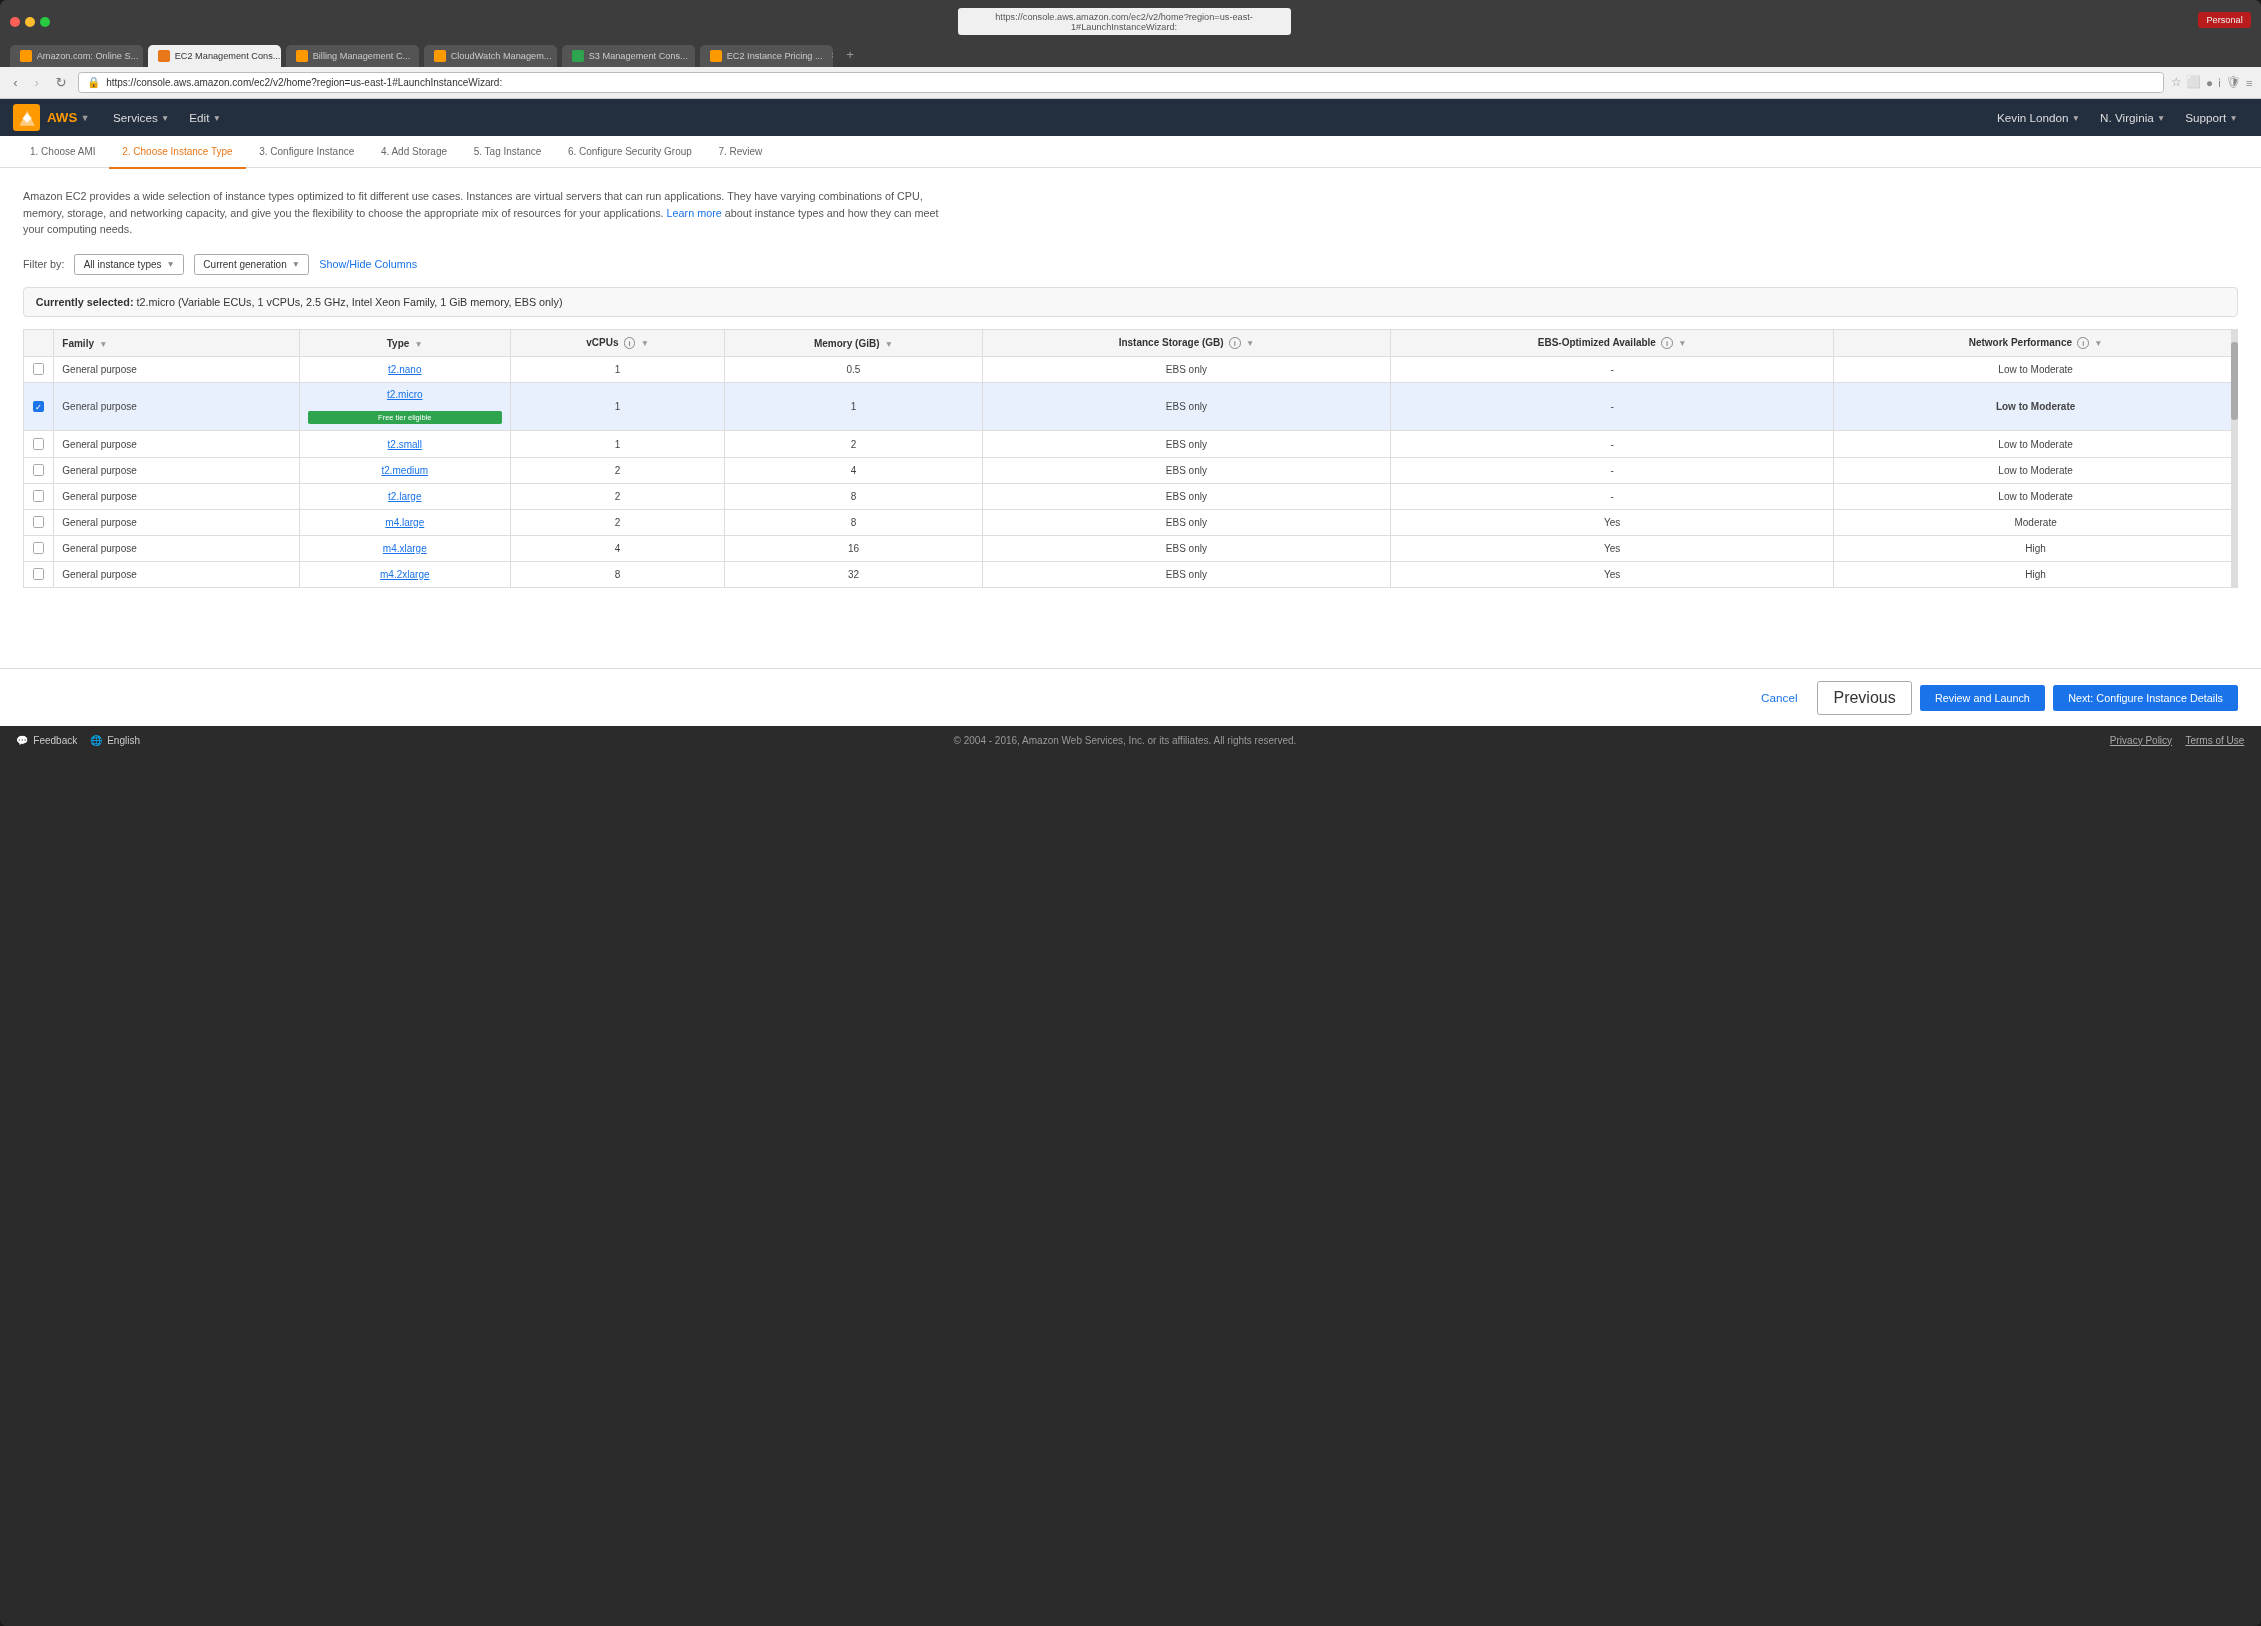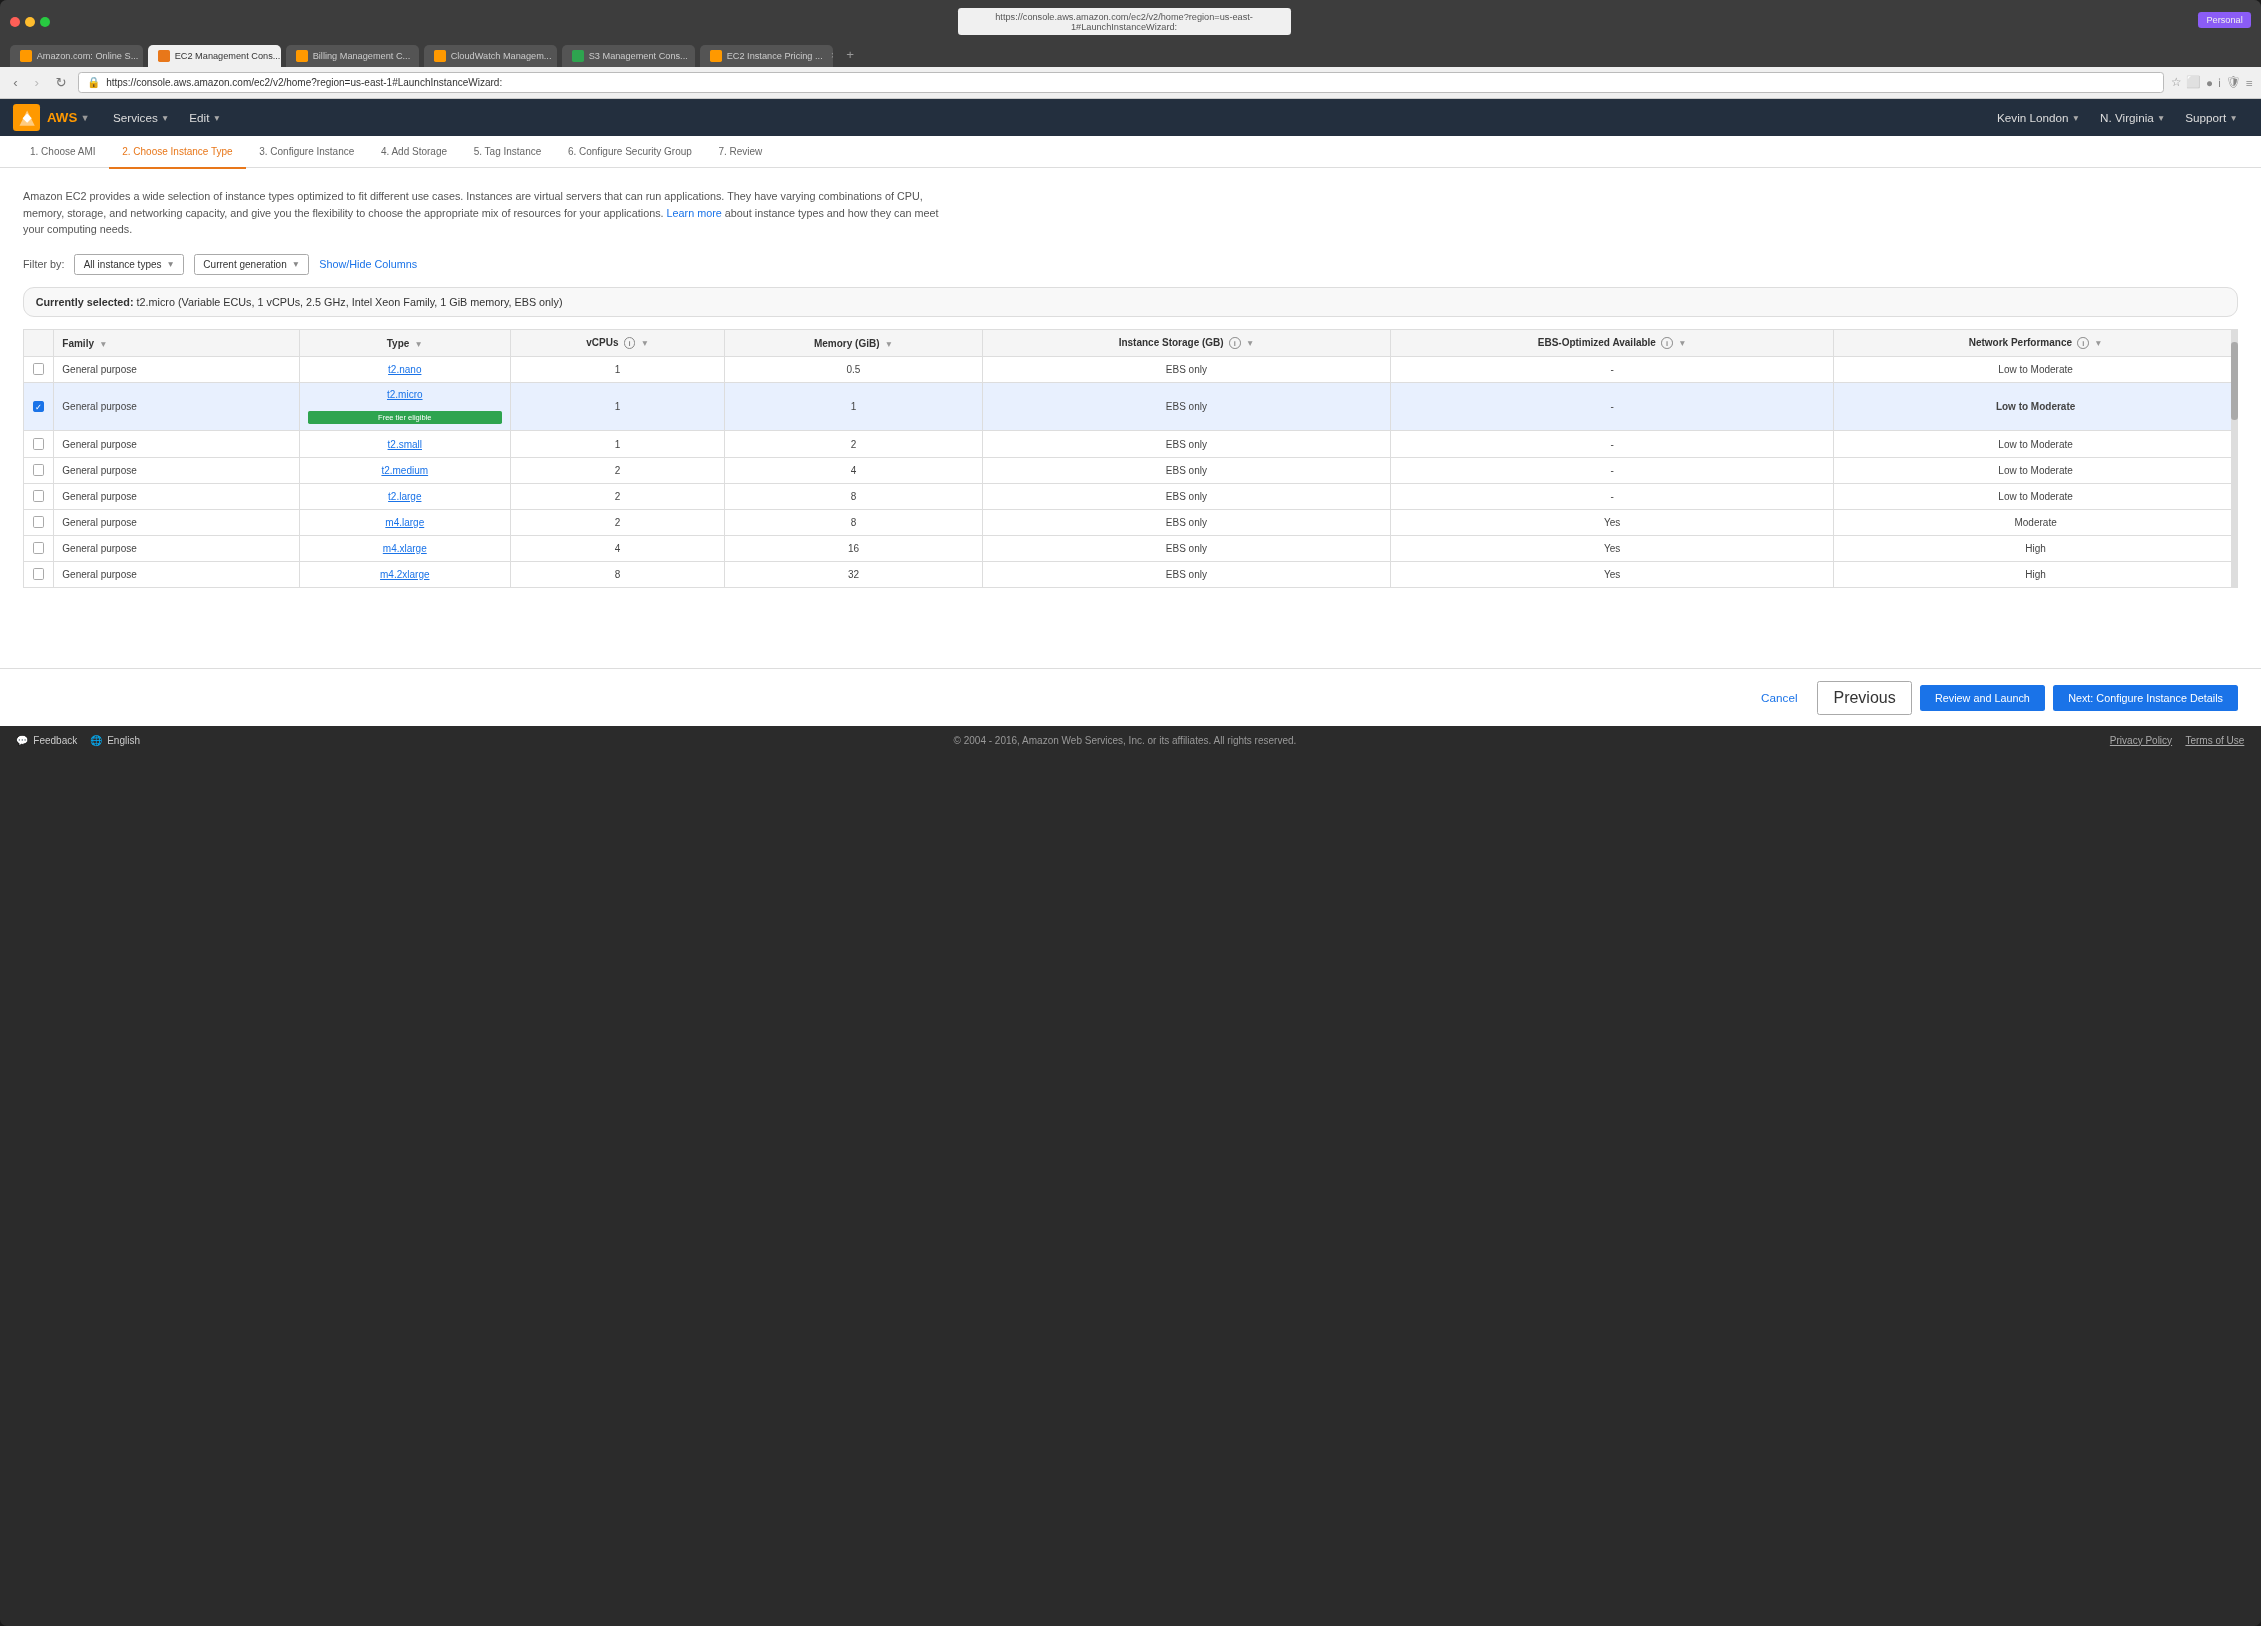--- a/index.html
+++ b/index.html
@@ -12,21 +12,21 @@
     .browser-dot { width: 10px; height: 10px; border-radius: 50%; }
     .dot-red { background: #ff5f57; }
     .dot-yellow { background: #ffbd2e; }
     .dot-green { background: #28ca41; }
     .browser-tabs { display: flex; gap: 5px; align-items: flex-end; }
     .browser-tab { background: #545454; border-radius: 5px 5px 0 0; padding: 5px 10px; font-size: 9.2px; color: #ccc; display: flex; align-items: center; gap: 5px; max-width: 133px; white-space: nowrap; overflow: hidden; text-overflow: ellipsis; cursor: pointer; }
     .browser-tab.active { background: #f0f0f0; color: #333; }
     .browser-tab .tab-favicon { width: 11.7px; height: 11.7px; border-radius: 1.7px; flex-shrink: 0; }
     .browser-tab .tab-close { margin-left: 3.3px; opacity: 0.6; font-size: 10px; }
     .browser-tab-new { background: transparent; border-radius: 3.3px; padding: 5px 8.3px; color: #999; font-size: 13.3px; cursor: pointer; }
-    .browser-personal { background: #8b5cf6; border-radius: 3.3px; padding: 3.3px 8.3px; font-size: 9.2px; color: #eee; margin-bottom: 3.3px; }
+    .browser-personal { background: #b91c1c; border-radius: 3.3px; padding: 3.3px 8.3px; font-size: 9.2px; color: #eee; margin-bottom: 3.3px; }
 
     .browser-addressbar { background: #f0f0f0; display: flex; align-items: center; padding: 5px 8.3px; gap: 6.7px; border-bottom: 0.8px solid #ccc; }
     .nav-btn { background: none; border: none; color: #777; font-size: 13.3px; cursor: pointer; padding: 1.7px 5px; }
     .nav-btn:disabled { color: #bbb; }
     .address-bar-inner { flex: 1; background: white; border: 0.8px solid #bbb; border-radius: 3.3px; padding: 3.3px 8.3px; display: flex; align-items: center; gap: 5px; font-size: 10px; }
     .address-bar-inner .lock { color: #4a9; font-size: 10.8px; }
     .address-text { color: #333; flex: 1; }
     .address-icons { display: flex; gap: 5px; align-items: center; }
     .addr-icon { color: #888; font-size: 11.7px; cursor: pointer; }
 
@@ -52,21 +52,21 @@
     .learn-more { color: #1a73e8; text-decoration: none; }
 
     
     .filter-bar { display: flex; align-items: center; gap: 10px; margin-bottom: 11.7px; }
     .filter-label { color: #555; font-size: 10.8px; }
     .filter-select { border: 0.8px solid #aaa; border-radius: 2.5px; padding: 4.2px 8.3px; font-size: 10px; background: white; cursor: pointer; display: flex; align-items: center; gap: 5px; color: #333; }
     .filter-select .caret { color: #888; font-size: 8.3px; }
     .show-hide-link { color: #1a73e8; font-size: 10.8px; cursor: pointer; text-decoration: none; }
 
     
-    .currently-selected { background: #f8f8f8; border: 0.8px solid #ddd; border-radius: 11px; padding: 8.3px 11.7px; margin-bottom: 11.7px; font-size: 10.8px; color: #333; }
+    .currently-selected { background: #f8f8f8; border: 0.8px solid #ddd; border-radius: 4px; padding: 8.3px 11.7px; margin-bottom: 11.7px; font-size: 10.8px; color: #333; }
     .currently-selected strong { font-weight: 600; }
 
     
     .instance-table { width: 100%; border-collapse: collapse; font-size: 10px; }
     .instance-table th { background: #f5f5f5; border: 0.8px solid #ddd; padding: 6.7px 8.3px; text-align: center; font-weight: 600; color: #333; vertical-align: bottom; }
     .instance-table th .col-sort { color: #999; font-size: 8.3px; margin-left: 2.5px; }
     .instance-table td { border: 0.8px solid #ddd; padding: 6.7px 8.3px; text-align: center; color: #444; }
     .instance-table tr.selected-row { background: #e8f0fe; }
     .col-check { width: 30px; }
     .col-family { text-align: left !important; }

